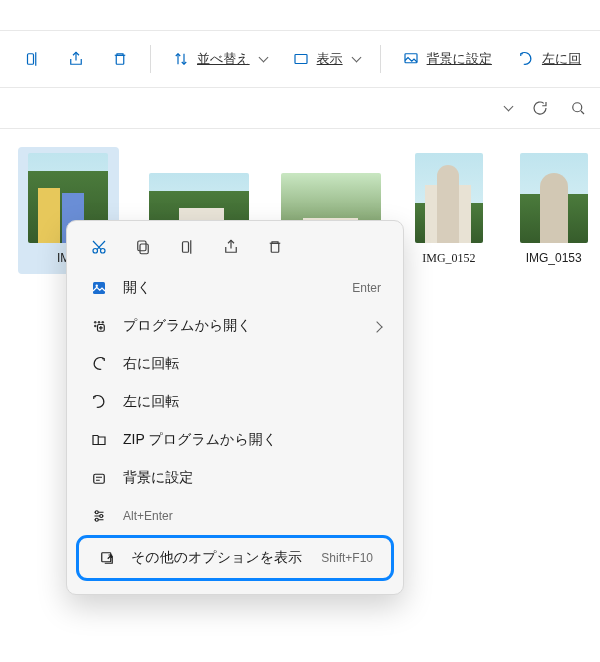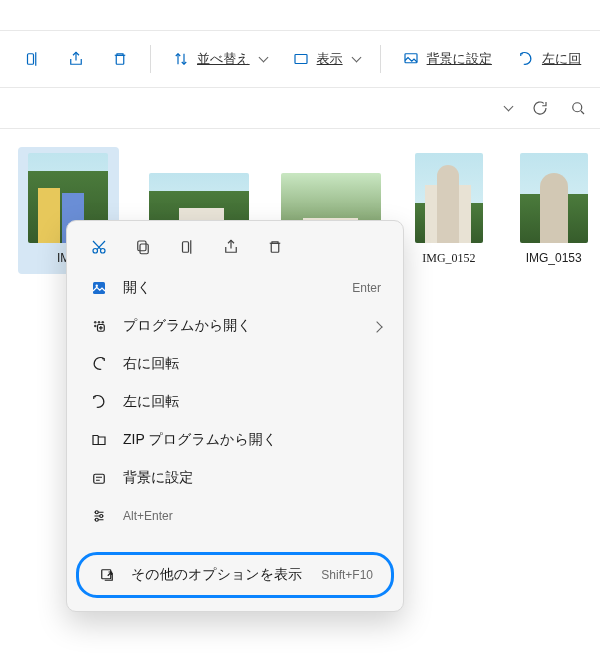--- a/index.html
+++ b/index.html
@@ -112,22 +112,22 @@
     padding: 9px 16px;
     gap: 14px;
     border-radius: 6px;
     cursor: pointer;
   }
   .cm-item .lbl { flex: 1; font-size: 14px; color: #1a1a1a; }
   .cm-item .hint { font-size: 12px; color: #6b6b6b; }
 
   .cm-item.highlight {
     outline: 3px solid #0a84ff;
-    border-radius: 18px;
-    margin: 20px 6px 2px;
+    border-radius: 8px;
+    margin: 3px 6px 2px;
     padding: 10px 18px;
   }
 
   .icn {
     display: inline-flex;
     width: 20px;
     height: 20px;
     align-items: center;
     justify-content: center;
   }

